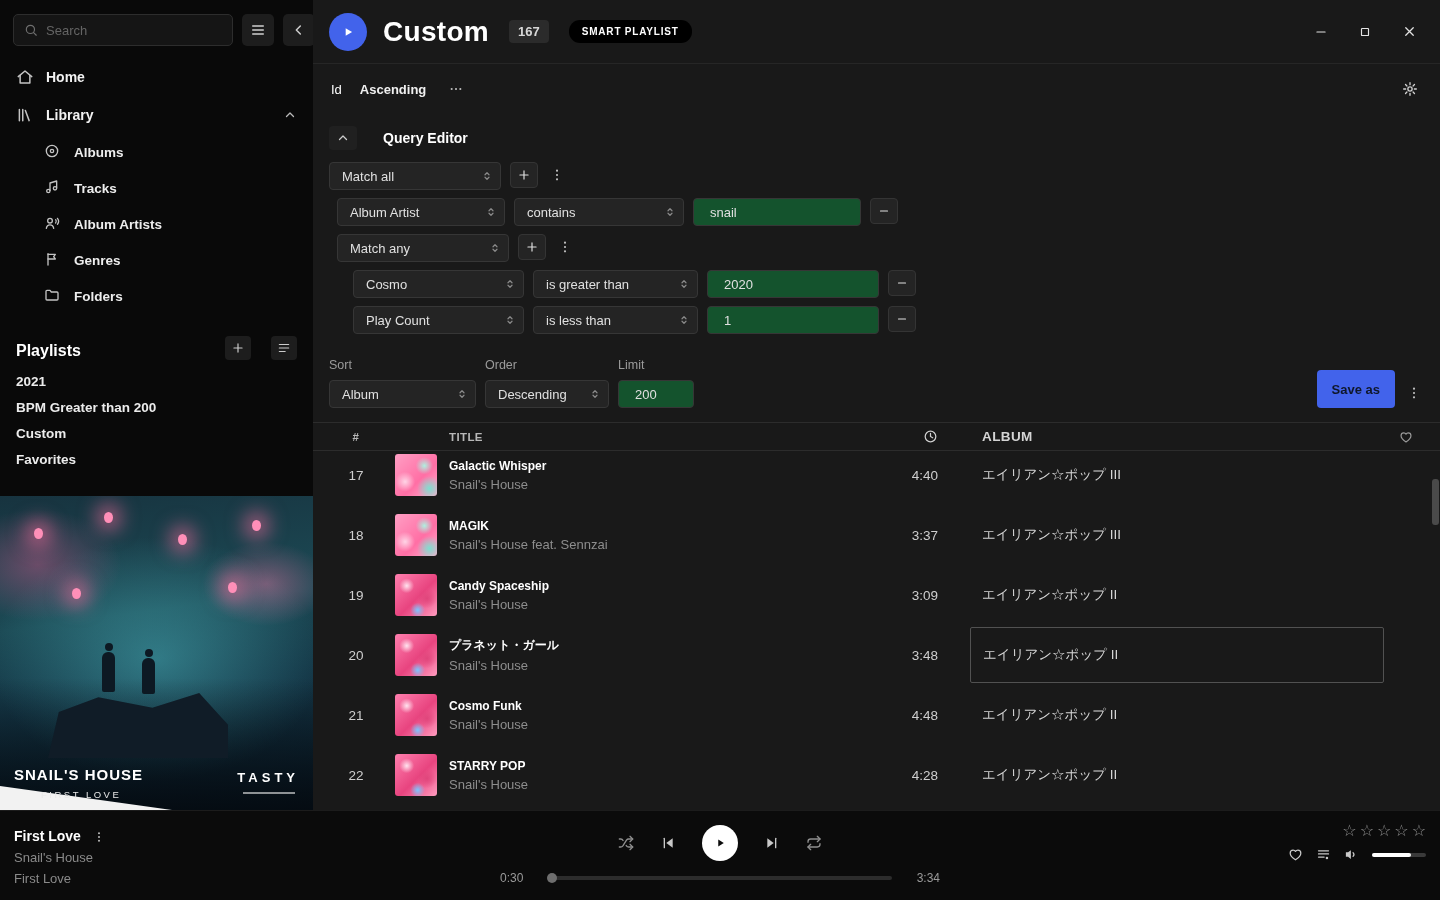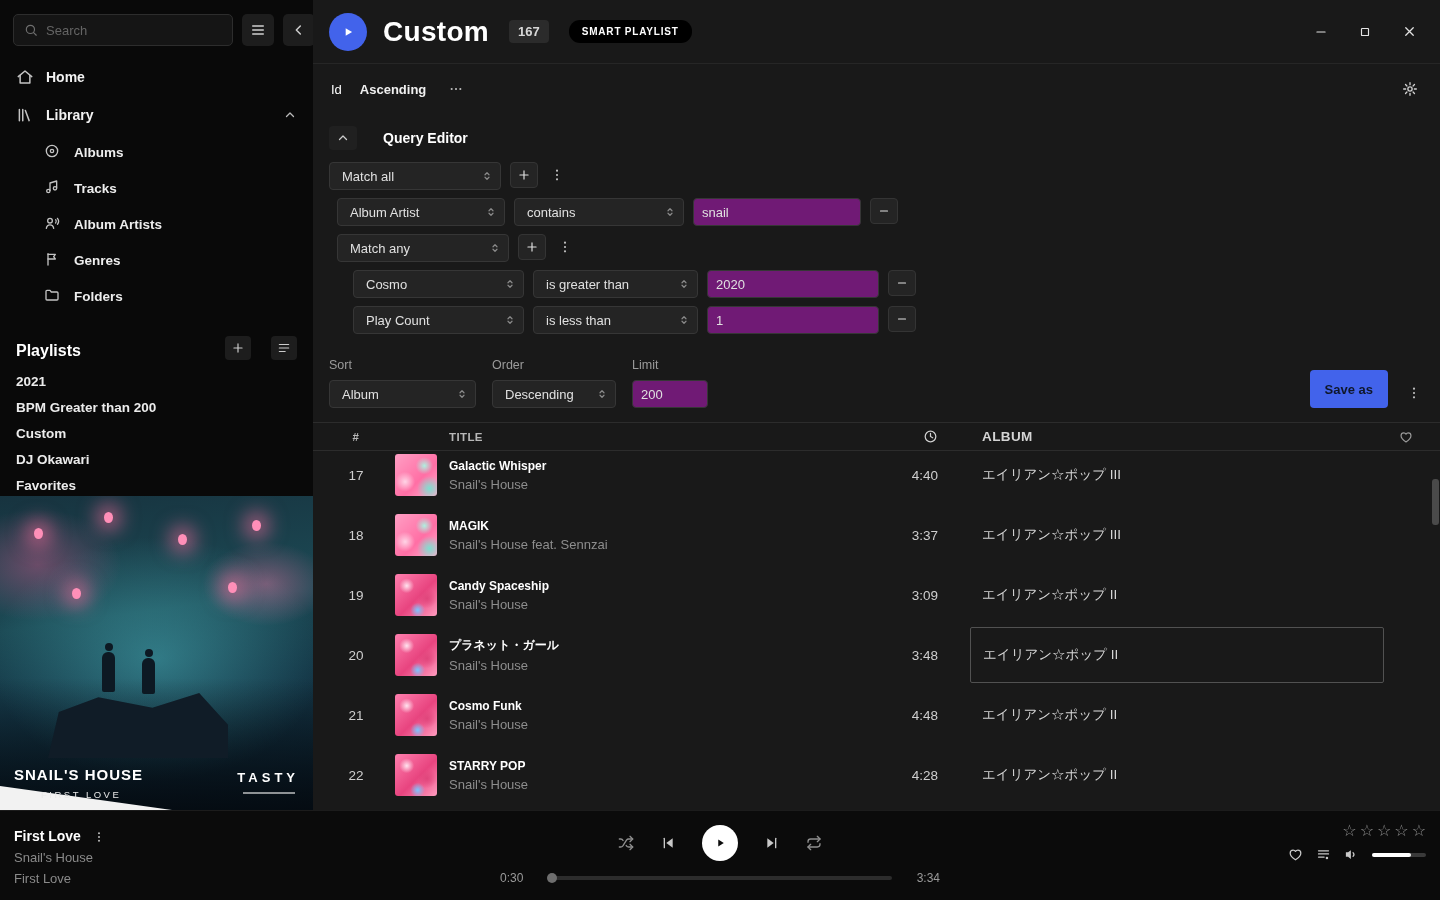--- a/index.html
+++ b/index.html
@@ -83,26 +83,26 @@
   .qe-collapse{width:28px;height:24px;background:#202020;border-radius:4px;color:#ccc;display:flex;
     align-items:center;justify-content:center}
   .qe-title{font-weight:700;font-size:14px;color:#fff}
   .qe-row{display:flex;align-items:flex-start;gap:9px;margin-bottom:8px}
   .qe-row.ind1{margin-left:8px}
   .qe-row.ind2{margin-left:24px}
   .select{height:28px;background:#242424;border:1px solid #363636;border-radius:4px;display:flex;
     align-items:center;padding:0 7px 0 12px;font-size:13px;color:#e0e0e0;gap:6px;cursor:pointer}
   .select span{flex:1;white-space:nowrap;overflow:hidden}
   .select .ud{color:#8a8a8a;flex-shrink:0}
-  .qe-input{height:28px;background:#701a75;border:1px solid #363636;border-radius:4px;color:#e0e0e0;
-    font-size:13px;padding:0 8px;outline:none}
+  .qe-input{height:28px;background:#14532d;border:1px solid #363636;border-radius:4px;color:#e0e0e0;
+    font-size:13px;padding:0 16px;outline:none}
   .sq-btn{width:28px;height:26px;background:#242424;border:1px solid #343434;border-radius:4px;color:#e0e0e0;
     display:flex;align-items:center;justify-content:center;flex-shrink:0}
   .dots-v{color:#c0c0c0;width:20px;height:26px;display:flex;align-items:center;justify-content:center}
-  .qe-bottom{display:flex;align-items:flex-end;gap:16px;margin-top:24px}
+  .qe-bottom{display:flex;align-items:flex-end;gap:9px;margin-top:24px}
   .qe-field{display:flex;flex-direction:column;gap:7px}
   .qe-field label{font-size:12.5px;color:#9b9b9b;line-height:15px}
   .save-btn{margin-left:auto;height:38px;padding:0 15px;background:var(--accent);color:#0f172a;font-weight:700;
     font-size:13px;border-radius:4px}
 
   
   .thead{display:flex;align-items:center;height:29px;border-top:1px solid #2c2c2c;border-bottom:1px solid #2c2c2c;
     color:#b8b8b8;font-size:11.5px;font-weight:700;letter-spacing:.4px;padding:0 12px 0 16px;flex-shrink:0}
   .c-num{width:54px;text-align:center;flex-shrink:0}
   .c-thumb{width:42px;height:42px;margin-left:12px;border-radius:3px;flex-shrink:0}
@@ -270,21 +270,20 @@
       <button class="small-btn">
         <svg class="i14" viewBox="0 0 24 24" fill="none" stroke="currentColor" stroke-width="2" stroke-linecap="round">
             <path d="M4 6h16M4 12h16M4 18h10"></path>
           </svg>
       </button>
     </div>
     <ul class="playlist-list">
       <li>2021</li>
       <li>BPM Greater than 200</li>
       <li>Custom</li>
-      <li>DJ Okawari</li>
       <li>Favorites</li>
     </ul>
 
     <div class="cover-art">
       <i class="lantern" style="left:34px;top:32px"></i>
       <i class="lantern" style="left:104px;top:16px"></i>
       <i class="lantern" style="left:178px;top:38px"></i>
       <i class="lantern" style="left:252px;top:24px"></i>
       <i class="lantern" style="left:72px;top:92px"></i>
       <i class="lantern" style="left:228px;top:86px"></i>

